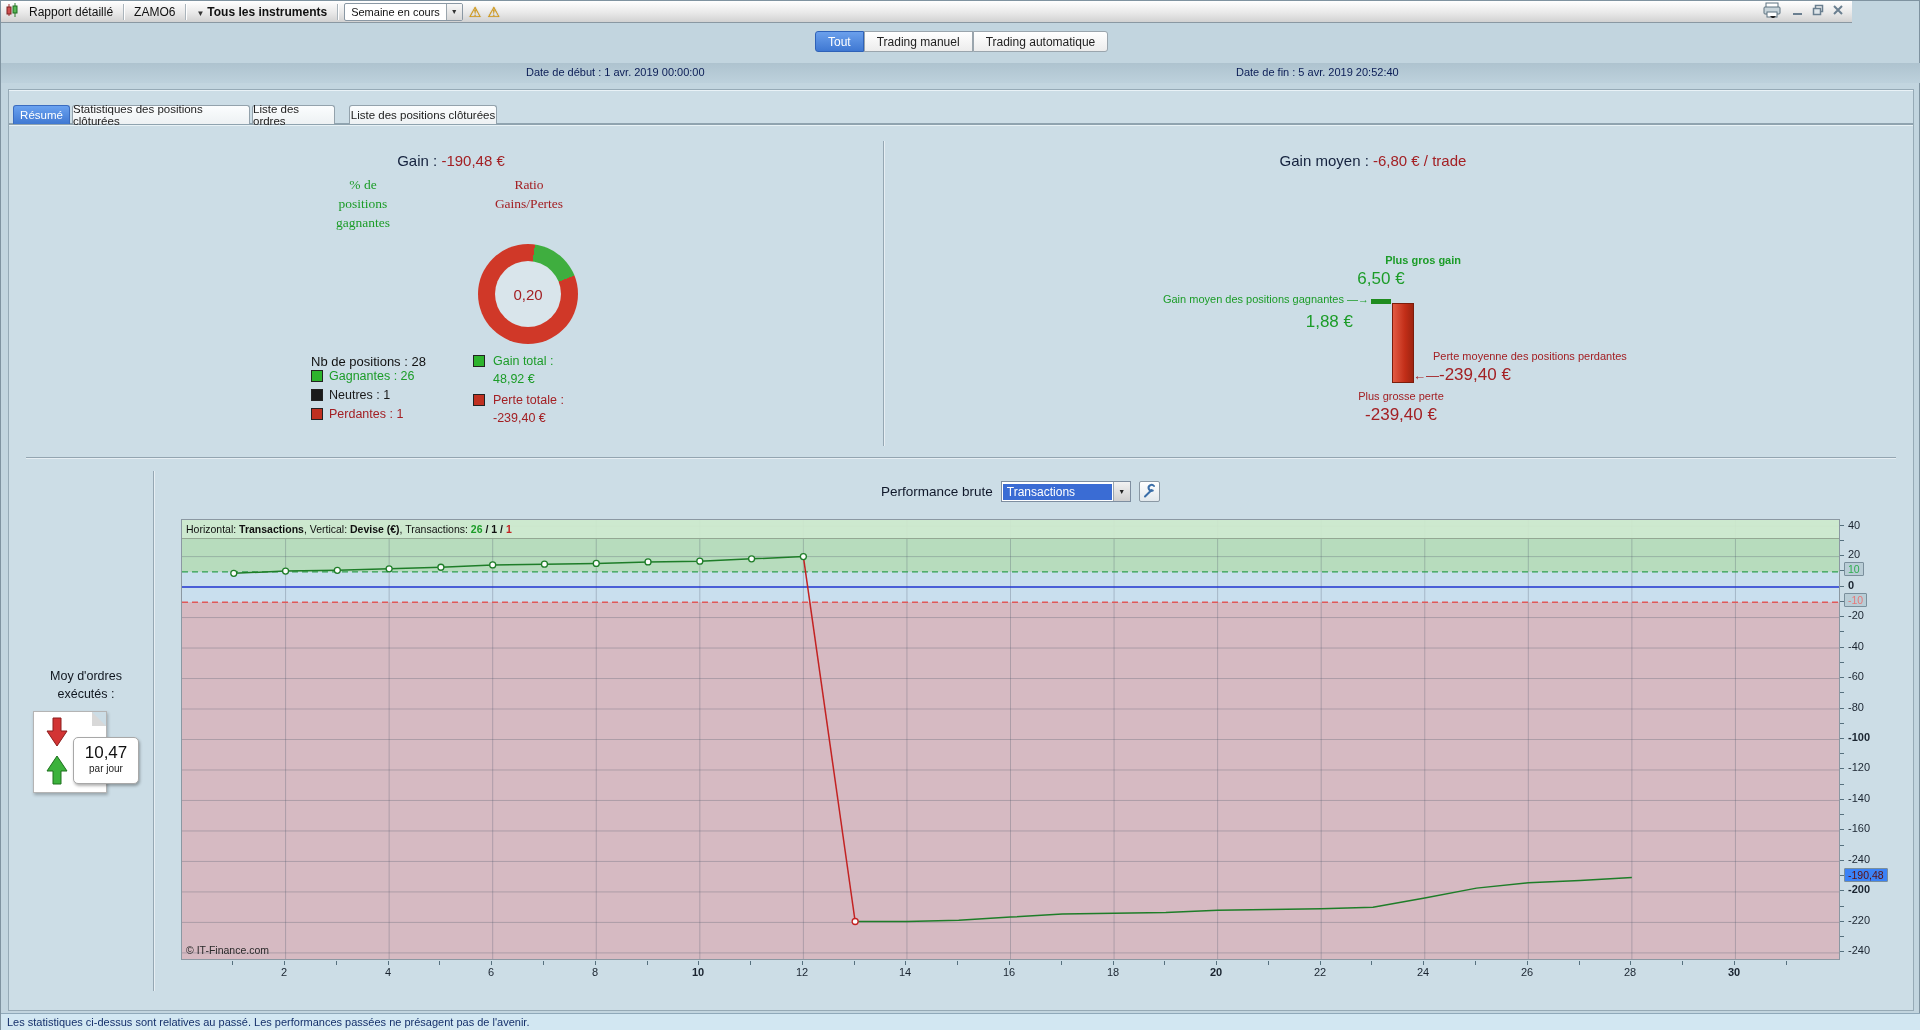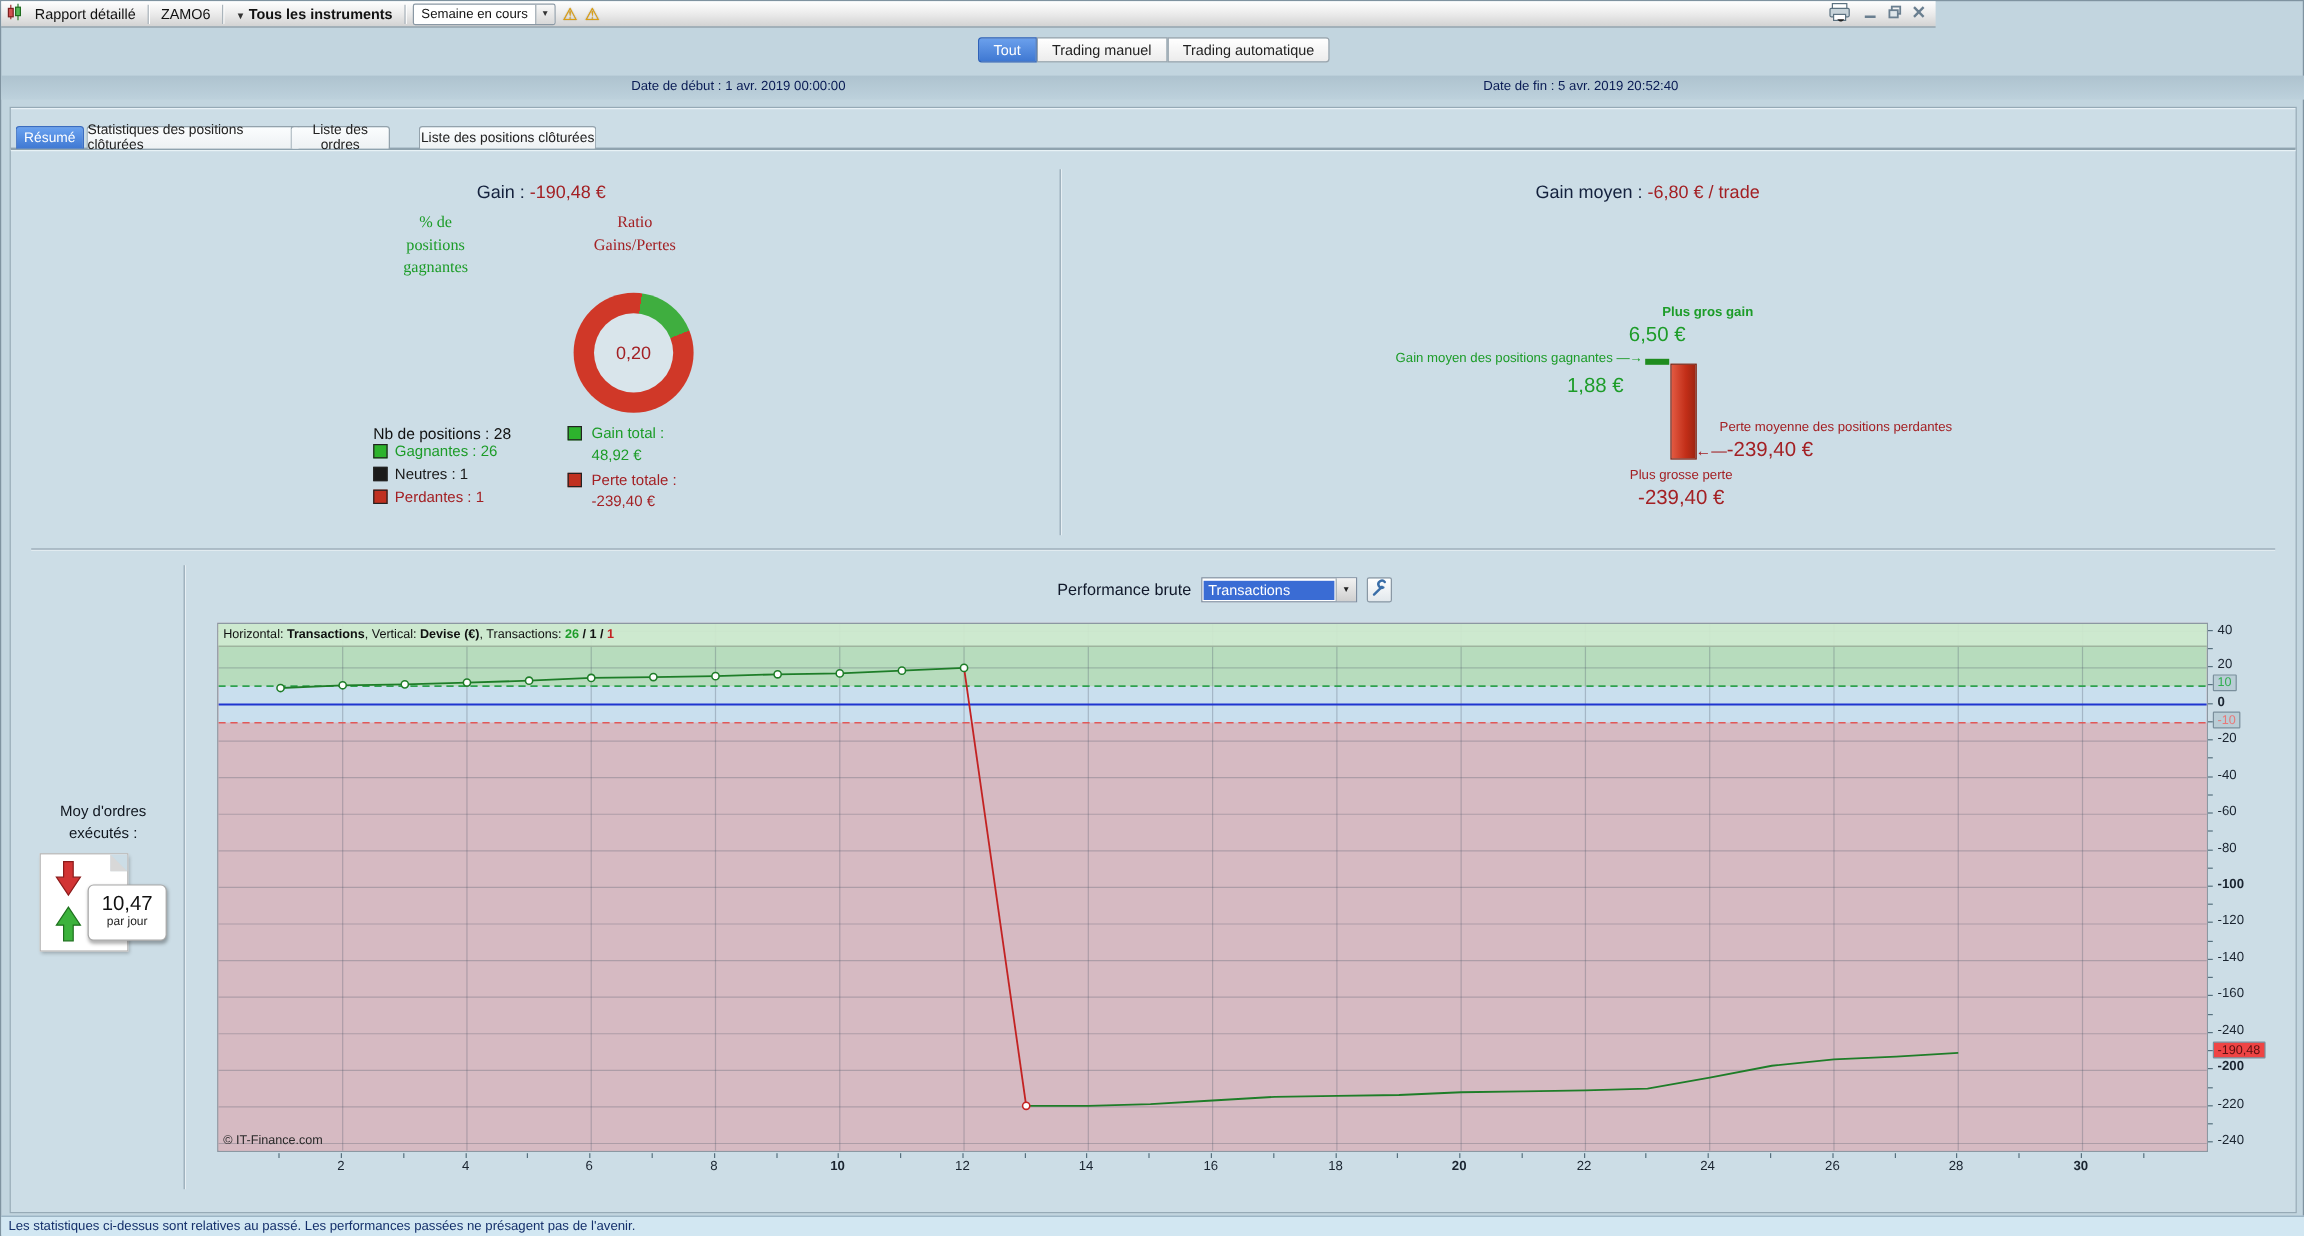--- a/index.html
+++ b/index.html
@@ -2,21 +2,21 @@
 <html><head>
 <meta charset="utf-8">
 <style>
   * { margin:0; padding:0; box-sizing:border-box; }
   html,body { width:1920px; height:1030px; overflow:hidden; }
   body { font-family:"Liberation Sans", sans-serif; background:#c2d5df; }
   #app { position:relative; width:1920px; height:1030px; background:#c2d5df; border:1px solid #7f93a0; }
   .abs { position:absolute; }
 
   
-  #titlebar { position:absolute; left:0; top:0; width:1612px; height:22px;
+  #titlebar { position:absolute; left:0; top:0; width:1851px; height:22px;
     background:linear-gradient(#ffffff,#e9e9e9 55%,#d2d2d2); border-bottom:1px solid #8a98a2;
     display:flex; align-items:center; gap:6px; padding:0 4px; font-size:12px; color:#111; }
   .tb-sep { width:1px; height:16px; background:#aab4bb; box-shadow:1px 0 0 #fff; }
   .tb-item { padding:0 4px; white-space:nowrap; }
   .caret { font-size:8px; color:#333; margin-right:3px; }
   #period-select { display:flex; align-items:center; height:18px; background:#fff; border:1px solid #8a98a4; border-radius:2px; overflow:hidden; }
   #period-select .val { padding:0 6px; font-size:11px; }
   #period-select .arrow { width:16px; height:100%; display:flex; align-items:center; justify-content:center;
     background:linear-gradient(#f8f8f8,#d8d8d8); border-left:1px solid #9aa5ad; font-size:7px; color:#333; }
   .warn { color:#e8a200; font-size:14px; text-shadow:0 0 1px #7a5600; }
@@ -160,21 +160,21 @@
 
   <div id="datebar">
     <span class="date-label" style="left:525px;">Date de début :  1 avr. 2019 00:00:00</span>
     <span class="date-label" style="left:1235px;">Date de fin :  5 avr. 2019 20:52:40</span>
   </div>
 
   <div id="panel"></div>
 
   <div class="tab sel" style="left:12px; width:57px;">Résumé</div>
   <div class="tab" style="left:71px; width:178px;">Statistiques des positions clôturées</div>
-  <div class="tab" style="left:241px; width:83px;text-align:center;">Liste des ordres</div>
+  <div class="tab" style="left:251px; width:83px;">Liste des ordres</div>
   <div class="tab" style="left:348px; width:148px;">Liste des positions clôturées</div>
   <div id="tabline"></div>
 
   <div id="gain-line">
     <span class="navy">Gain :</span>
     <span class="red-t"> <span>-190,48 €</span></span>
   </div>
 
   <div class="donut-title green-t" style="left:299px; top:174px; width:126px;">
     <div>% de</div>
@@ -412,17 +412,17 @@
       <div class="y-lbl bold" style="top: 212px;">-100</div>
       <div class="y-lbl" style="top: 242px;">-120</div>
       <div class="y-lbl" style="top: 273px;">-140</div>
       <div class="y-lbl" style="top: 303px;">-160</div>
       <div class="y-lbl" style="top: 334px;">-240</div>
       <div class="y-lbl bold" style="top: 364px;">-200</div>
       <div class="y-lbl" style="top: 395px;">-220</div>
       <div class="y-lbl" style="top: 425px;">-240</div>
       <div class="y-marker" style="top: 43px; background: rgb(185, 205, 214); color: rgb(47, 174, 79);">10</div>
       <div class="y-marker" style="top: 74px; background: rgb(185, 205, 214); color: rgb(232, 120, 120);">-10</div>
-      <div class="y-marker" style="top: 349px; background: #ef4444; color: rgb(92, 16, 16);">-190,48</div>
+      <div class="y-marker" style="top: 349px; background: #3b82f6; color: rgb(92, 16, 16);">-190,48</div>
     </div>
 
   <div id="statusbar">Les statistiques ci-dessus sont relatives au passé. Les performances passées ne présagent pas de l'avenir.</div>
 </div>
 
 </body></html>

